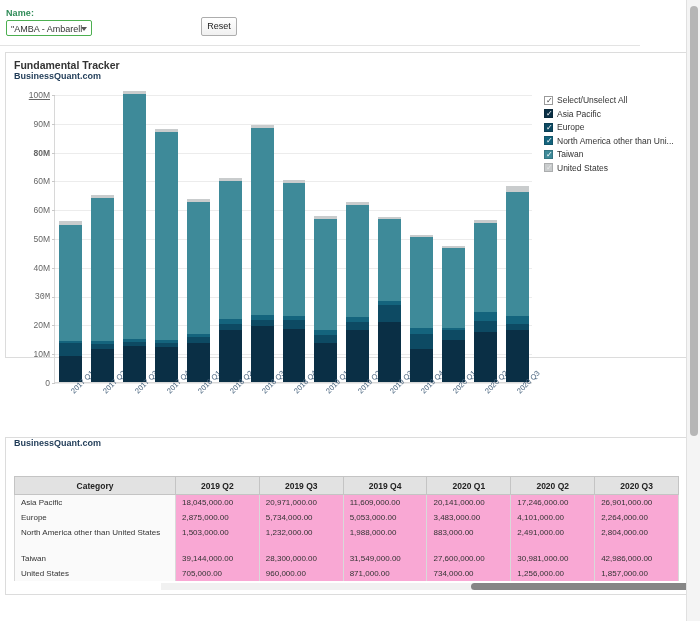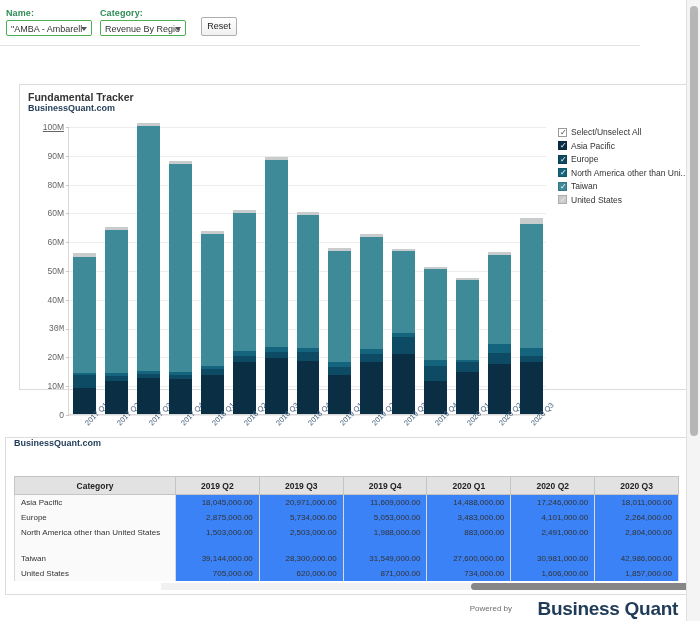--- a/index.html
+++ b/index.html
@@ -57,21 +57,21 @@
     cursor: pointer;
   }
 
   
   .card {
     position: absolute;
     background: #ffffff;
     border: 1px solid #dcdcdc;
     box-sizing: border-box;
   }
-  #chart-card { left: 19px; top: 52px; width: 682px; height: 306px; margin-top: 32px; }
+  #chart-card { left: 5px; top: 52px; width: 682px; height: 306px; }
   #table-card { left: 5px; top: 437px; width: 682px; height: 158px; }
 
   .card-title {
     font-size: 10.5px; font-weight: bold; color: #333;
     margin: 6px 0 0 8px;
   }
   .card-sub {
     font-size: 9px; font-weight: bold; color: #1f3b57;
     margin: 0 0 0 8px;
   }
@@ -151,22 +151,22 @@
     font-size: 8.5px; color: #222;
     font-weight: bold;
     height: 17px; padding: 0 6px;
     text-align: center;
   }
   td {
     border-left: 1px solid #d9d9d9;
     border-right: 1px solid #d9d9d9;
     font-size: 8px; color: #333;
     padding: 3px 6px;
-    text-align: right;
-    background: #3b82f6;
+    text-align: left;
+    background: #f9a8d4;
     vertical-align: top;
   }
   td.cat { text-align: left; background: #fafafa; }
   th.cat-h { width: 148px; }
   tr.tall td { height: 20px; }
 
   .hscroll {
     position: absolute; left: 155px; bottom: 4px;
     width: 520px; height: 7px;
     background: #f1f1f1;
@@ -204,27 +204,20 @@
 </head>
 <body>
 
 <div class="page">
 
   <div class="filter-bar">
     <div class="filter-group" style="left:6px;">
       <span class="filter-label">Name:</span>
       <div class="select-box" style="width:86px;">
         <span>"AMBA - Ambarell</span>
-        <span class="select-caret"></span>
-      </div>
-    </div>
-    <div class="filter-group" style="left:100px;">
-      <span class="filter-label">Category:</span>
-      <div class="select-box" style="width:86px;">
-        <span>Revenue By Regio</span>
         <span class="select-caret"></span>
       </div>
     </div>
     <div class="reset-btn">Reset</div>
   </div>
 
   <div class="card" id="chart-card">
     <div class="card-title">Fundamental Tracker</div>
     <div class="card-sub">BusinessQuant.com</div>
 
@@ -248,21 +241,21 @@
           <div class="gridline" style="top: 144px;"></div>
           <div class="ytick" style="top: 144px;">50M</div>
           <div class="ytick-mark" style="top: 144px;"></div>
           <div class="gridline" style="top: 115.2px;"></div>
           <div class="ytick" style="top: 115.2px;">60M</div>
           <div class="ytick-mark" style="top: 115.2px;"></div>
           <div class="gridline" style="top: 86.4px;"></div>
           <div class="ytick" style="top: 86.4px;">60M</div>
           <div class="ytick-mark" style="top: 86.4px;"></div>
           <div class="gridline" style="top: 57.6px;"></div>
-          <div class="ytick" style="top: 57.6px;">80M</div>
+          <div class="ytick" style="top: 57.6px; font-weight: bold;">80M</div>
           <div class="ytick-mark" style="top: 57.6px;"></div>
           <div class="gridline" style="top: 28.8px;"></div>
           <div class="ytick" style="top: 28.8px;">90M</div>
           <div class="ytick-mark" style="top: 28.8px;"></div>
           <div class="gridline" style="top: 0px;"></div>
           <div class="ytick" style="top: 0px; text-decoration: underline;">100M</div>
           <div class="ytick-mark" style="top: 0px;"></div>
           <div class="bar" style="left: 4.46133px; width: 22.944px; height: 161.28px;">
             <div class="seg" style="height: 16.0714%; background: rgb(10, 47, 69);"></div>
             <div class="seg" style="height: 8.03571%; background: rgb(13, 74, 99);"></div>
@@ -443,71 +436,67 @@
               <th>2020 Q2</th>
               <th>2020 Q3</th>
             </tr>
           </thead>
         <tbody id="tbl-body">
             <tr>
               <td class="cat">Asia Pacific</td>
               <td>18,045,000.00</td>
               <td>20,971,000.00</td>
               <td>11,609,000.00</td>
-              <td>14,488,000.00</td>
+              <td>20,141,000.00</td>
               <td>17,246,000.00</td>
-              <td>18,011,000.00</td>
+              <td>26,901,000.00</td>
             </tr>
             <tr>
               <td class="cat">Europe</td>
               <td>2,875,000.00</td>
               <td>5,734,000.00</td>
               <td>5,053,000.00</td>
               <td>3,483,000.00</td>
               <td>4,101,000.00</td>
               <td>2,264,000.00</td>
             </tr>
             <tr class="tall">
               <td class="cat">North America other than United States</td>
               <td>1,503,000.00</td>
-              <td>2,503,000.00</td>
+              <td>1,232,000.00</td>
               <td>1,988,000.00</td>
               <td>883,000.00</td>
               <td>2,491,000.00</td>
               <td>2,804,000.00</td>
             </tr>
             <tr>
               <td class="cat">Taiwan</td>
               <td>39,144,000.00</td>
               <td>28,300,000.00</td>
               <td>31,549,000.00</td>
               <td>27,600,000.00</td>
               <td>30,981,000.00</td>
               <td>42,986,000.00</td>
             </tr>
             <tr>
               <td class="cat">United States</td>
               <td>705,000.00</td>
-              <td>620,000.00</td>
+              <td>960,000.00</td>
               <td>871,000.00</td>
               <td>734,000.00</td>
-              <td>1,606,000.00</td>
+              <td>1,256,000.00</td>
               <td>1,857,000.00</td>
             </tr>
           </tbody>
       </table>
     </div>
 
     <div class="hscroll">
       <div class="hscroll-thumb"></div>
     </div>
   </div>
 
-  <div class="footer">
-    <span class="pw">Powered by</span>
-    <span class="bq">Business Quant</span>
-  </div>
 
 </div>
 
 <div class="vscroll">
   <div class="vscroll-thumb"></div>
 </div>
 
 </body></html>

